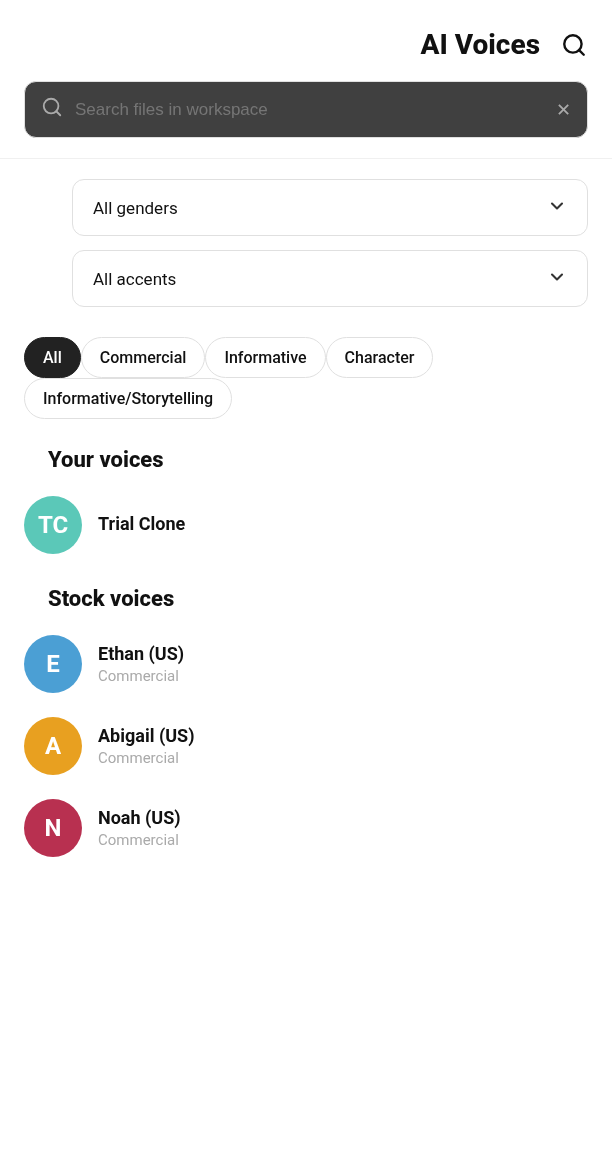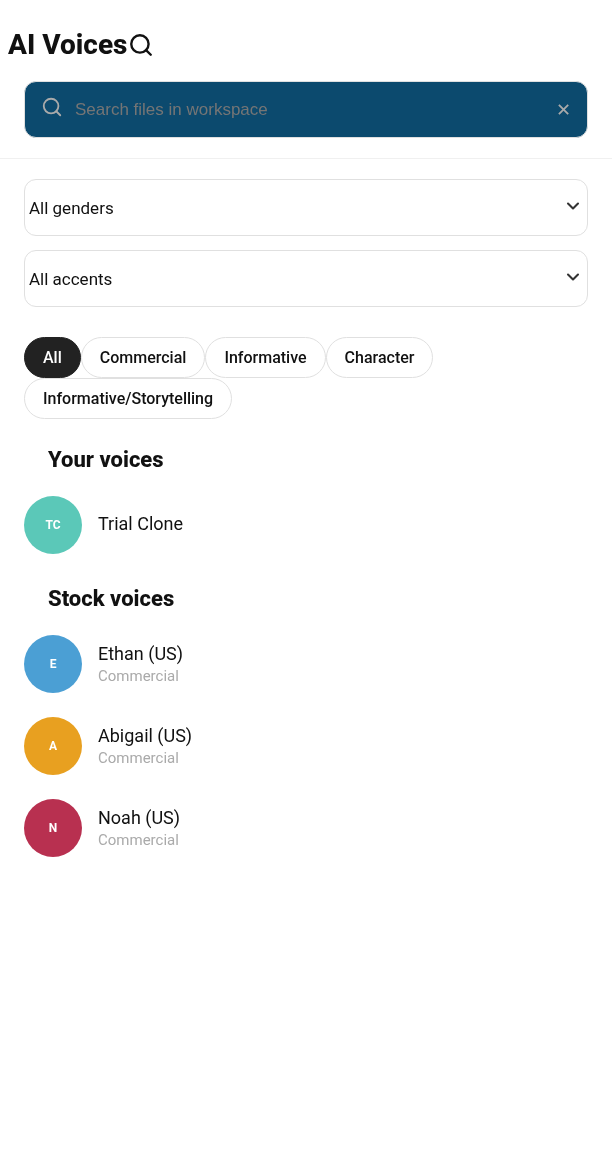--- a/index.html
+++ b/index.html
@@ -11,23 +11,24 @@
     body {
       font-family: -apple-system, BlinkMacSystemFont, 'Segoe UI', Roboto, sans-serif;
       background: #ffffff;
       width: 612px;
       min-height: 1162px;
       overflow-x: hidden;
     }
 
     .header {
       display: flex;
-      justify-content: flex-start;
-      align-items: center;
-      padding: 28px 24px 20px 8px;
+      justify-content: flex-end;
+      align-items: center;
+      padding: 28px 24px 20px 24px;
+      gap: 20px;
     }
 
     .header-title {
       font-size: 28px;
       font-weight: 800;
       color: #111111;
     }
 
     .search-icon-header {
       width: 28px;
@@ -41,21 +42,21 @@
     .search-bar-container {
       padding: 0 24px 20px 24px;
     }
 
     .search-bar {
       display: flex;
       align-items: center;
       border: 1.5px solid #e0e0e0;
       border-radius: 12px;
       padding: 14px 16px;
-      background: #0c4a6e;
+      background: #404040;
       justify-content: center;
     }
 
     .search-bar-icon {
       color: #aaaaaa;
       margin-right: 12px;
       font-size: 20px;
     }
 
     .search-bar-input {
@@ -82,24 +83,25 @@
     .filters-container {
       padding: 0 24px;
     }
 
     .dropdown {
       display: flex;
       justify-content: space-between;
       align-items: center;
       border: 1.5px solid #e0e0e0;
       border-radius: 12px;
-      padding: 16px 4px;
+      padding: 16px 20px;
       margin-bottom: 14px;
       cursor: pointer;
       background: #ffffff;
+      margin-left: 48px;
     }
 
     .dropdown-label {
       font-size: 17px;
       color: #111111;
     }
 
     .dropdown-arrow {
       font-size: 14px;
       color: #333333;
@@ -143,21 +145,21 @@
       cursor: pointer;
     }
 
     .avatar {
       width: 58px;
       height: 58px;
       border-radius: 50%;
       display: flex;
       align-items: center;
       justify-content: center;
-      font-size: 12px;
+      font-size: 24px;
       font-weight: 700;
       color: #ffffff;
       flex-shrink: 0;
       margin-right: 16px;
       text-align: center;
     }
 
     .avatar-tc {
       background: #5bc8b8;
     }
@@ -174,21 +176,21 @@
       background: #b83050;
     }
 
     .voice-info {
       display: flex;
       flex-direction: column;
     }
 
     .voice-name {
       font-size: 18px;
-      font-weight: 400;
+      font-weight: 700;
       color: #111111;
       margin-bottom: 3px;
     }
 
     .voice-type {
       font-size: 15px;
       color: #aaaaaa;
     }
   </style>
 </head>

